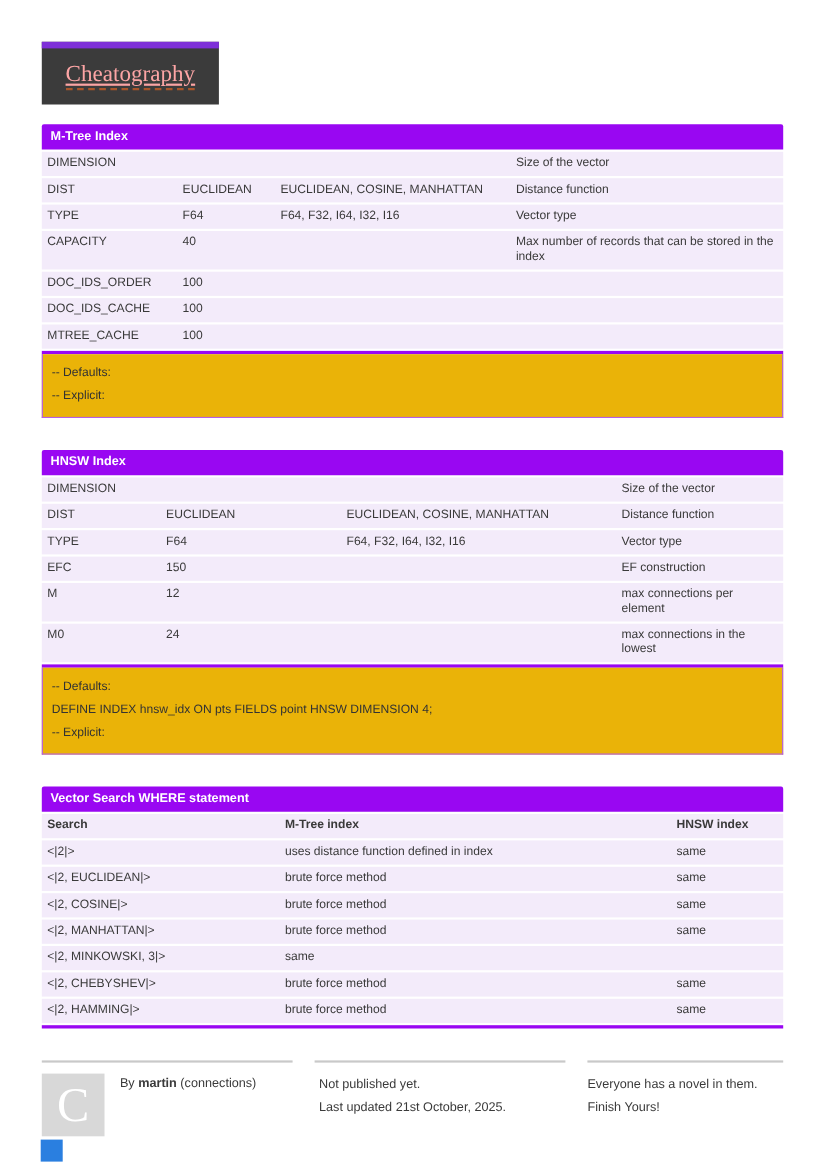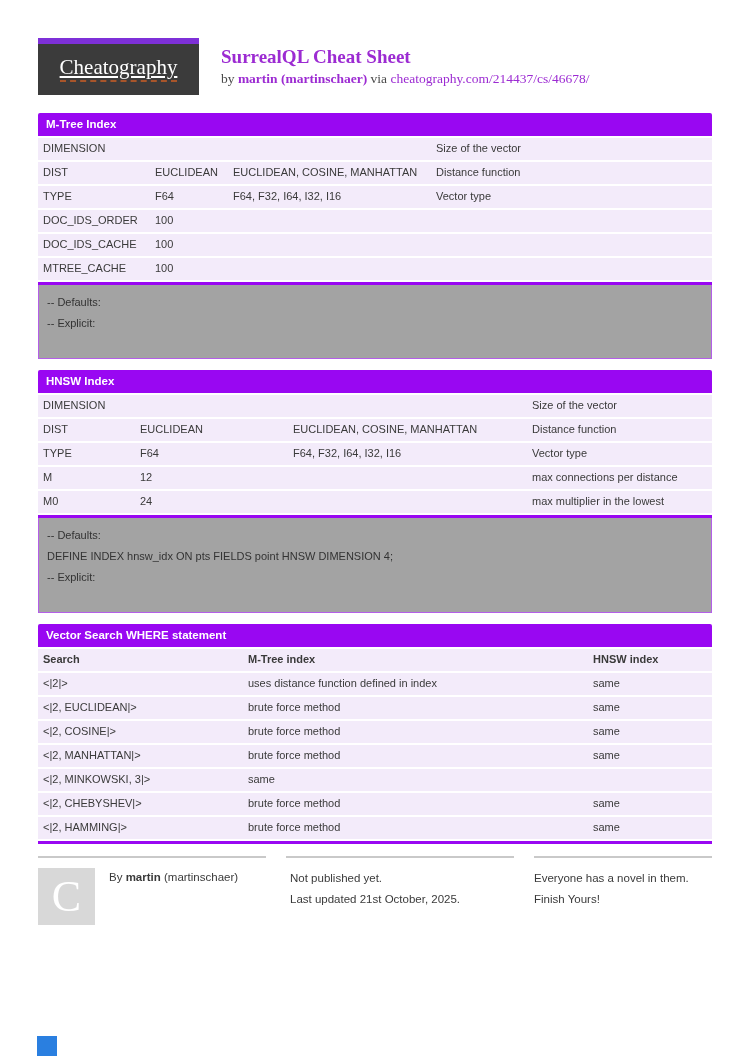--- a/index.html
+++ b/index.html
@@ -9,49 +9,49 @@
     font-family:"Liberation Sans", sans-serif; color:#3a3a3a;
   }
   .page { padding:38px 38px 0 38px; }
 
   
   .hdr { display:flex; align-items:flex-start; margin-bottom:18px; }
   .logo { display:block; width:161px; background:#3b3b3b; text-decoration:none; }
   .logo-bar { height:6px; background:#7e30d8; }
   .logo-body { height:51px; display:flex; align-items:center; justify-content:center; }
   .logo-text {
-    font-family:"Liberation Serif", serif; color:#ffffff; font-size:21px;
+    font-family:"Liberation Serif", serif; color:#fca5a5; font-size:21px;
     text-decoration:underline; padding-bottom:2px; border-bottom:2px dashed #a8552a;
     line-height:1;
   }
   .titleblock { margin-left:22px; padding-top:7px; font-family:"Liberation Serif", serif; }
   .sheet-title { font-size:19px; font-weight:bold; color:#9c2bd2; line-height:1.25; }
   .byline { font-size:13.5px; color:#4a4a4a; margin-top:2px; }
   .byline a { color:#9c2bd2; text-decoration:none; }
   .byline .author { font-weight:bold; }
 
   
-  .section { margin-bottom:11px;border-radius:19px; }
+  .section { margin-bottom:29px;border-radius:19px; }
   .sec-h {
     background:#9907f2; color:#fff; font-weight:bold; font-size:11.5px;
     padding:5px 8px 6px 8px; border-radius:2px 2px 0 0;
   }
   .trow {
     display:grid; background:#f3ebfa; margin-top:2px;
-    padding:4px 0 5px 5px; font-size:11px; line-height:13px; color:#3a3a3a;
+    padding:4px 0 5px 5px; font-size:11px; line-height:13px; color:#3a3a3a;gap:11px;
   }
   .trow > span { padding-right:6px; }
   .mtree-cols  { grid-template-columns:112px 78px 203px 1fr; }
   .hnsw-cols   { grid-template-columns:97px 153px 239px 1fr; }
   .vector-cols { grid-template-columns:205px 345px 1fr; }
   .th { font-weight:bold; }
   .sep { height:3px; background:#9907f2; margin-top:2px; }
   .codeblock {
-    border:1px solid #b45fe8; border-top:none; background:#a3a3a3;
-    padding:7px 8px 24px 8px; font-size:11px; line-height:21px; color:#333;
+    border:1px solid #b45fe8; border-top:none; background:#eab308;
+    padding:7px 8px 8px 8px; font-size:11px; line-height:21px; color:#333;
   }
   .mathvar { font-family:"Liberation Serif", serif; font-style:italic; }
 
   
   .footer { display:flex; margin-top:12px; }
   .fcol { border-top:2px solid #c9c9c9; padding-top:10px; font-size:11.5px; line-height:21px; color:#3a3a3a; }
   .fcol a { color:#ab36e3; text-decoration:none; }
   .fcol1 { width:228px; margin-right:20px; }
   .fcol2 { width:228px; margin-right:20px; padding-left:4px; }
   .fcol3 { width:178px; margin-left:auto; }
@@ -71,29 +71,20 @@
 
 <div class="page">
 
   <div class="hdr">
     <a class="logo" href="#">
       <div class="logo-bar"></div>
       <div class="logo-body">
         <span class="logo-text">Cheatography</span>
       </div>
     </a>
-    <div class="titleblock">
-      <div class="sheet-title">SurrealQL Cheat Sheet</div>
-      <div class="byline">
-        <span>by</span>
-        <a href="#" class="author">martin (martinschaer)</a>
-        <span>via</span>
-        <a href="#">cheatography.com/214437/cs/46678/</a>
-      </div>
-    </div>
   </div>
 
   <div class="section">
     <div class="sec-h">M-Tree Index</div>
     <div class="trow mtree-cols">
       <span>DIMENSION</span>
         <span></span>
         <span></span>
         <span>Size of the vector</span>
     </div>
@@ -103,20 +94,26 @@
         <span>EUCLIDEAN, COSINE, MANHATTAN</span>
         <span>Distance function</span>
     </div>
     <div class="trow mtree-cols">
       <span>TYPE</span>
         <span>F64</span>
         <span>F64, F32, I64, I32, I16</span>
         <span>Vector type</span>
     </div>
     <div class="trow mtree-cols">
+      <span>CAPACITY</span>
+        <span>40</span>
+        <span></span>
+        <span>Max number of records that can be stored in the index</span>
+    </div>
+    <div class="trow mtree-cols">
       <span>DOC_IDS_ORDER</span>
         <span>100</span>
         <span></span>
         <span></span>
     </div>
     <div class="trow mtree-cols">
       <span>DOC_IDS_CACHE</span>
         <span>100</span>
         <span></span>
         <span></span>
@@ -148,30 +145,36 @@
         <span>EUCLIDEAN, COSINE, MANHATTAN</span>
         <span>Distance function</span>
     </div>
     <div class="trow hnsw-cols">
       <span>TYPE</span>
         <span>F64</span>
         <span>F64, F32, I64, I32, I16</span>
         <span>Vector type</span>
     </div>
     <div class="trow hnsw-cols">
+      <span>EFC</span>
+        <span>150</span>
+        <span></span>
+        <span>EF construction</span>
+    </div>
+    <div class="trow hnsw-cols">
       <span>M</span>
         <span>12</span>
         <span></span>
-        <span>max connections per distance</span>
+        <span>max connections per element</span>
     </div>
     <div class="trow hnsw-cols">
       <span>M0</span>
         <span>24</span>
         <span></span>
-        <span>max multiplier in the lowest</span>
+        <span>max connections in the lowest</span>
     </div>
     <div class="sep"></div>
     <div class="codeblock">
       <div>-- Defaults:</div>
       <div>DEFINE INDEX hnsw_idx ON pts FIELDS point HNSW DIMENSION 4;</div>
       <div>-- Explicit:</div>
     </div>
   </div>
 
   <div class="section">
@@ -219,21 +222,21 @@
   </div>
 
   <div class="footer">
     <div class="fcol fcol1">
       <div class="author-row">
         <a href="#" class="avatar">
           <span>C</span>
         </a>
         <div class="author-meta">
           <span>By</span>
-          <span class="bold">martin</span><span> (martinschaer)</span>
+          <span class="bold">martin</span><span> (connections)</span>
         </div>
       </div>
 
     </div>
     <div class="fcol fcol2">
       <div>Not published yet.</div>
       <div>Last updated 21st October, 2025.</div>
 
     </div>
     <div class="fcol fcol3">

